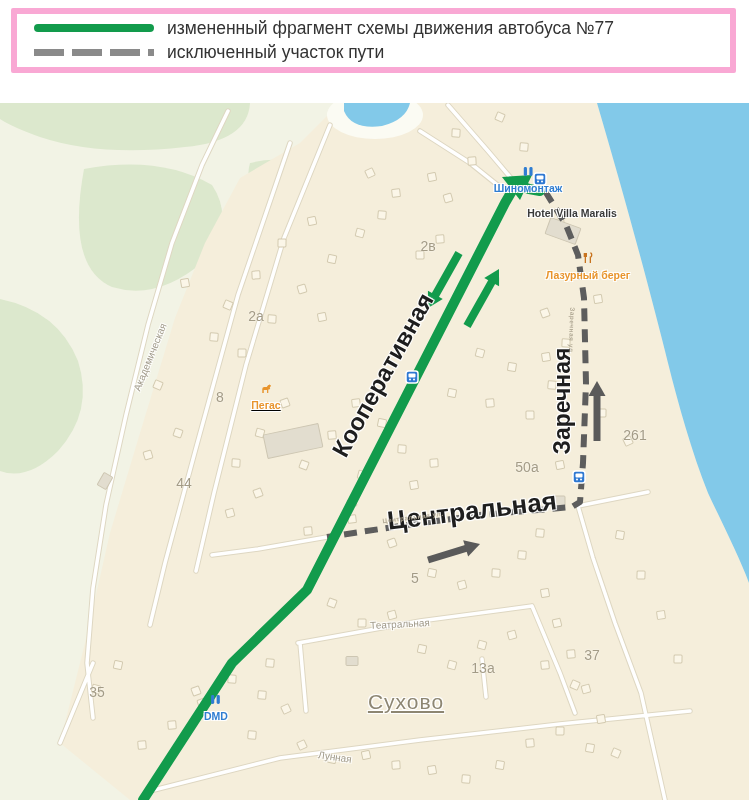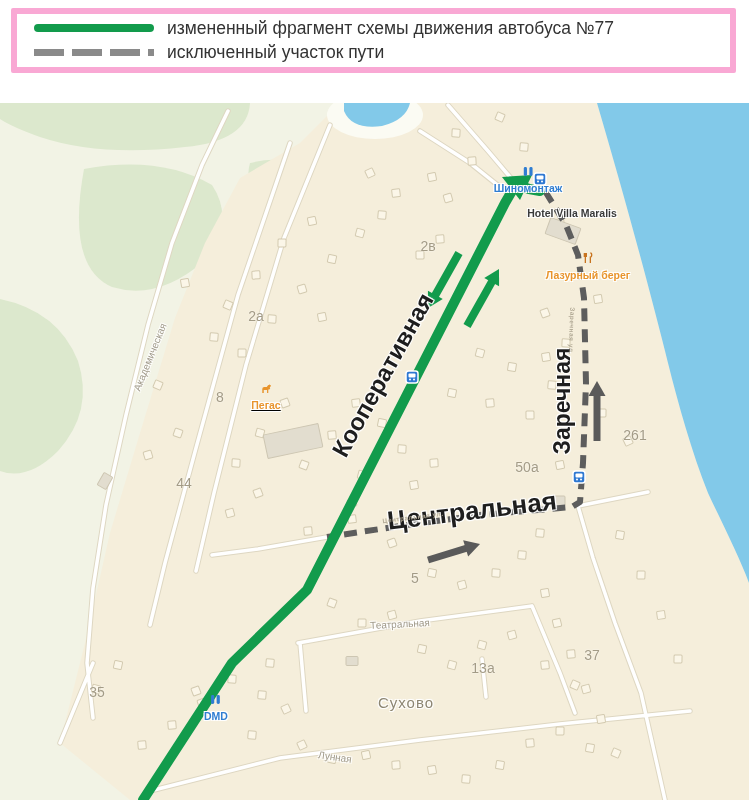--- a/index.html
+++ b/index.html
@@ -18,21 +18,21 @@
   
   .map{position:absolute;left:0;top:103px;width:749px;height:697px;overflow:hidden;background:#f2f3e5;}
   .map svg.base{position:absolute;left:0;top:0;}
 
   .map-label{position:absolute;white-space:nowrap;transform-origin:center;
              text-shadow:-1px -1px 0 rgba(255,255,255,.85),1px -1px 0 rgba(255,255,255,.85),
                          -1px 1px 0 rgba(255,255,255,.85),1px 1px 0 rgba(255,255,255,.85),0 0 3px rgba(255,255,255,.9);}
   .street-big{font-weight:bold;color:#1e1e1e;}
   .street-small{color:#a09a8a;font-size:10px;}
   .street-tiny{color:#b3ab97;font-size:6.5px;font-weight:bold;letter-spacing:.5px;text-shadow:none;}
-  .place-name{color:#8d8672;font-size:15px;letter-spacing:1px;}
+  .place-name{color:#8d8672;font-size:21px;letter-spacing:1px;text-decoration:underline;}
   .hn{position:absolute;font-size:14px;color:#a39b86;transform:translate(-50%,-50%);white-space:nowrap;
       text-shadow:0 0 2px #fff;}
   .poi{position:absolute;display:flex;flex-direction:column;align-items:center;gap:1px;transform:translate(-50%,0);}
   .poi-text{font-size:10.5px;font-weight:bold;line-height:12px;white-space:nowrap;
             text-shadow:-1px -1px 0 #fff,1px -1px 0 #fff,-1px 1px 0 #fff,1px 1px 0 #fff;}
   .poi-blue .poi-text{color:#2f7dd1;}
   .poi-orange .poi-text{color:#e8942c;}
   .poi-dark .poi-text{color:#3a3a3a;font-size:10.5px;}
 </style>
 </head>

